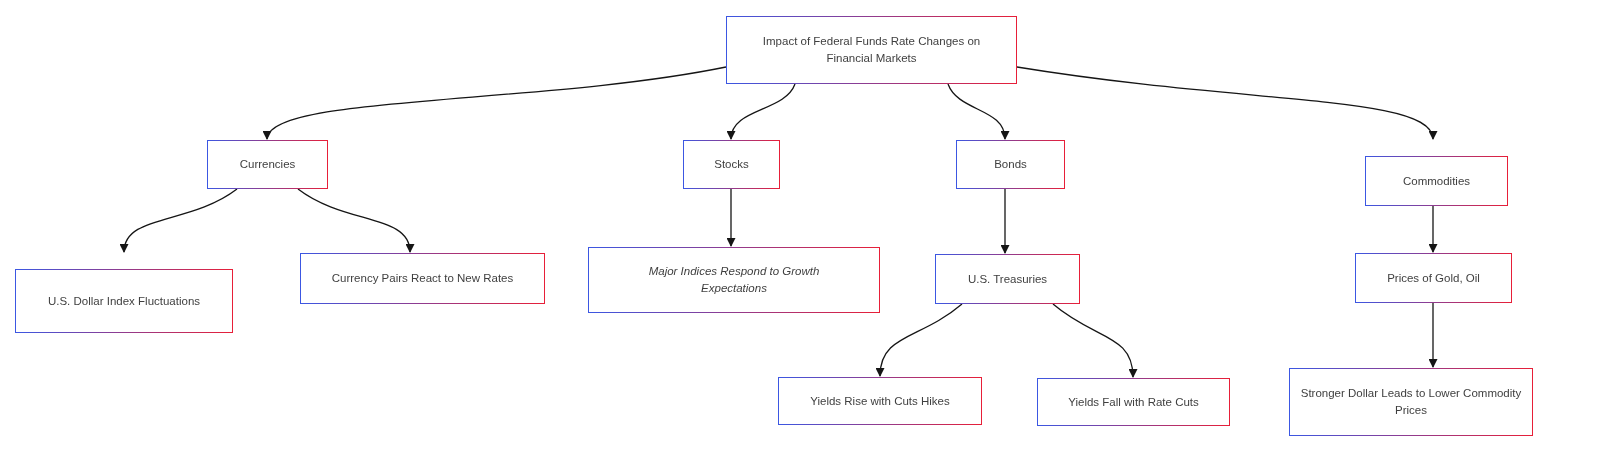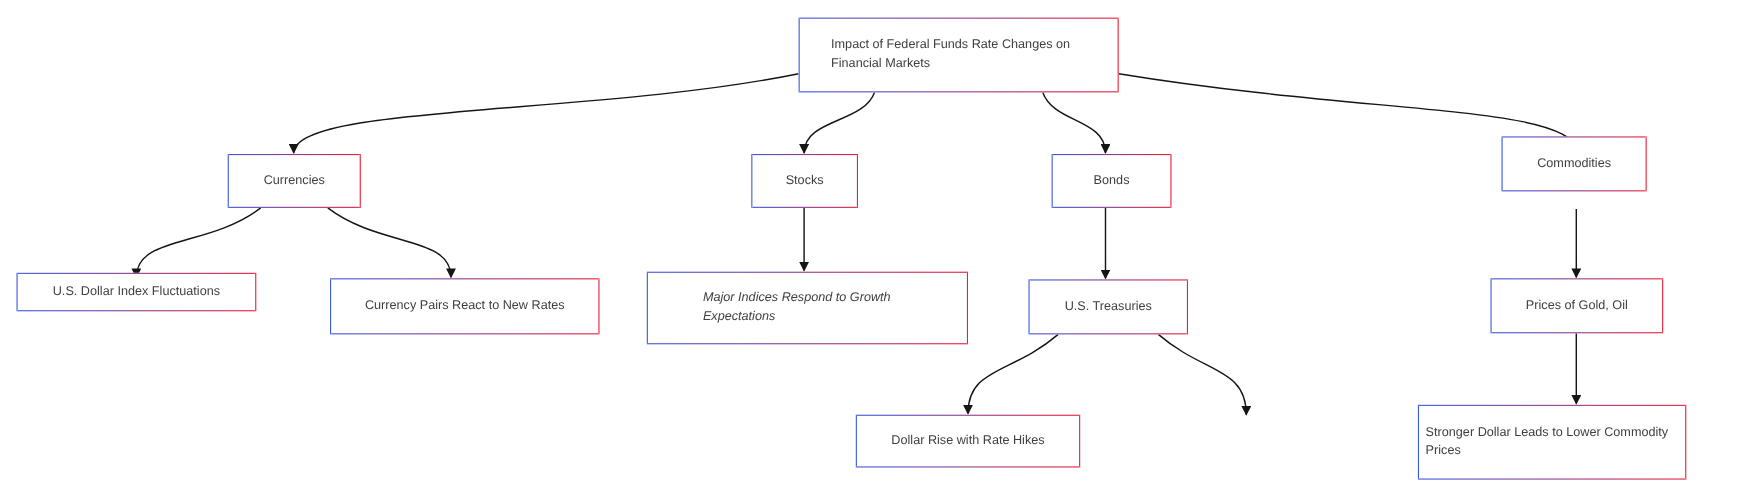--- a/index.html
+++ b/index.html
@@ -19,21 +19,21 @@
   }
   .edge-layer{position:absolute;left:0;top:0;width:1600px;height:455px;}
   .edge{fill:none;stroke:var(--edge);stroke-width:1.3px;}
   .arrowhead{fill:var(--edge);}
   .node{
     position:absolute;
     background:#ffffff;
     border:1.5px solid #7a3fae;
     border-image:linear-gradient(90deg,var(--border-gradient-start),var(--border-gradient-end)) 1;
     display:flex;align-items:center;justify-content:center;
-    text-align:left;
+    text-align:center;
     color:var(--text);
     font-size:11.5px;line-height:17px;
     box-sizing:border-box;
   }
   .node .label{display:inline-block;padding:0 6px;}
   .node-root .label{max-width:232px;}
   .node-major-indices .label{max-width:190px;font-style:italic;}
   .node-stronger-dollar .label{max-width:252px;}
 </style>
 </head>
@@ -70,46 +70,49 @@
   </div>
 
   <div class="node" style="left:207px;top:140px;width:121px;height:49px">
     <span class="label">Currencies</span>
   </div>
 
   <div class="node" style="left:956px;top:140px;width:109px;height:49px">
     <span class="label">Bonds</span>
   </div>
 
-  <div class="node" style="left:1365px;top:124px;width:132px;height:50px">
+  <div class="node" style="left:1365px;top:156px;width:143px;height:50px">
     <span class="label">Commodities</span>
   </div>
 
-  <div class="node" style="left:15px;top:248px;width:218px;height:35px">
+  <div class="node" style="left:15px;top:269px;width:218px;height:64px">
     <span class="label">U.S. Dollar Index Fluctuations</span>
   </div>
 
   <div class="node" style="left:300px;top:253px;width:245px;height:51px">
     <span class="label">Currency Pairs React to New Rates</span>
   </div>
 
   <div class="node node-major-indices" style="left:588px;top:247px;width:292px;height:66px">
     <span class="label">Major Indices Respond to Growth Expectations</span>
   </div>
 
   <div class="node" style="left:935px;top:254px;width:145px;height:50px">
     <span class="label">U.S. Treasuries</span>
   </div>
 
   <div class="node" style="left:1355px;top:253px;width:157px;height:50px">
     <span class="label">Prices of Gold, Oil</span>
   </div>
 
   <div class="node" style="left:778px;top:377px;width:204px;height:48px">
-    <span class="label">Dollar Rise with Rate Hikes</span>
+    <span class="label">Yields Rise with Cuts Hikes</span>
   </div>
 
+  <div class="node" style="left:1037px;top:378px;width:193px;height:48px">
+    <span class="label">Yields Fall with Rate Cuts</span>
+  </div>
 
   <div class="node node-stronger-dollar" style="left:1289px;top:368px;width:244px;height:68px">
     <span class="label">Stronger Dollar Leads to Lower Commodity Prices</span>
   </div>
 
 </div>
 
 </body></html>

